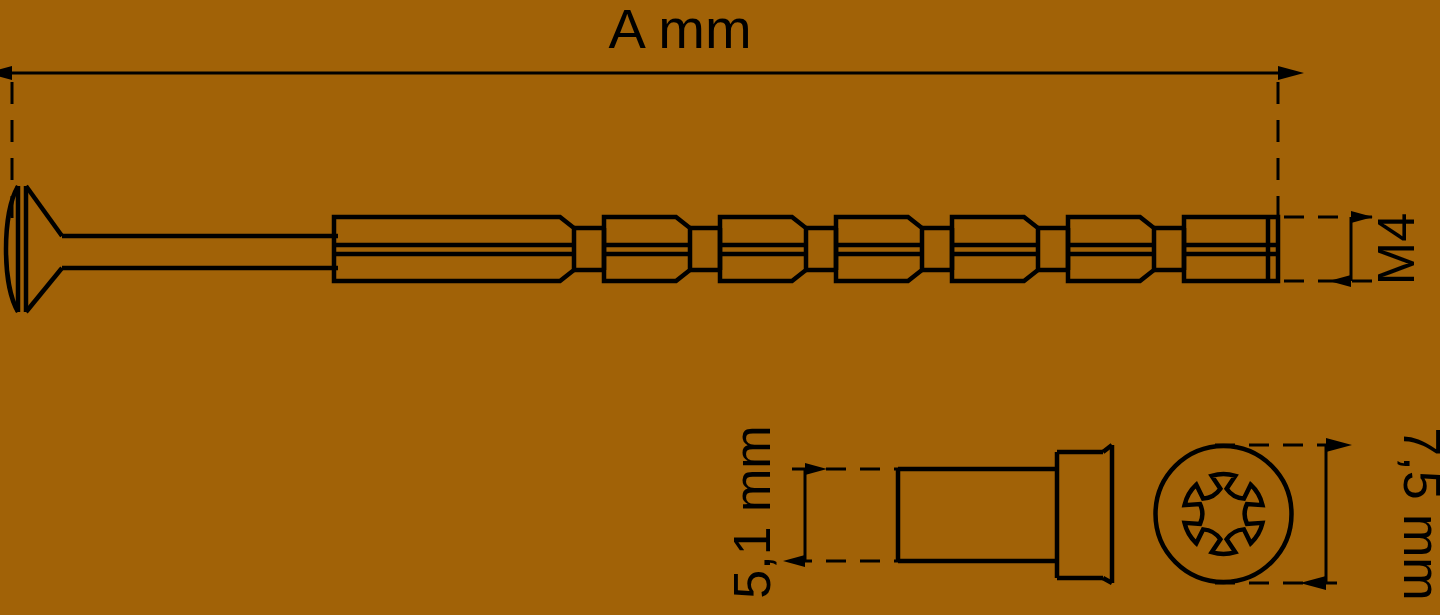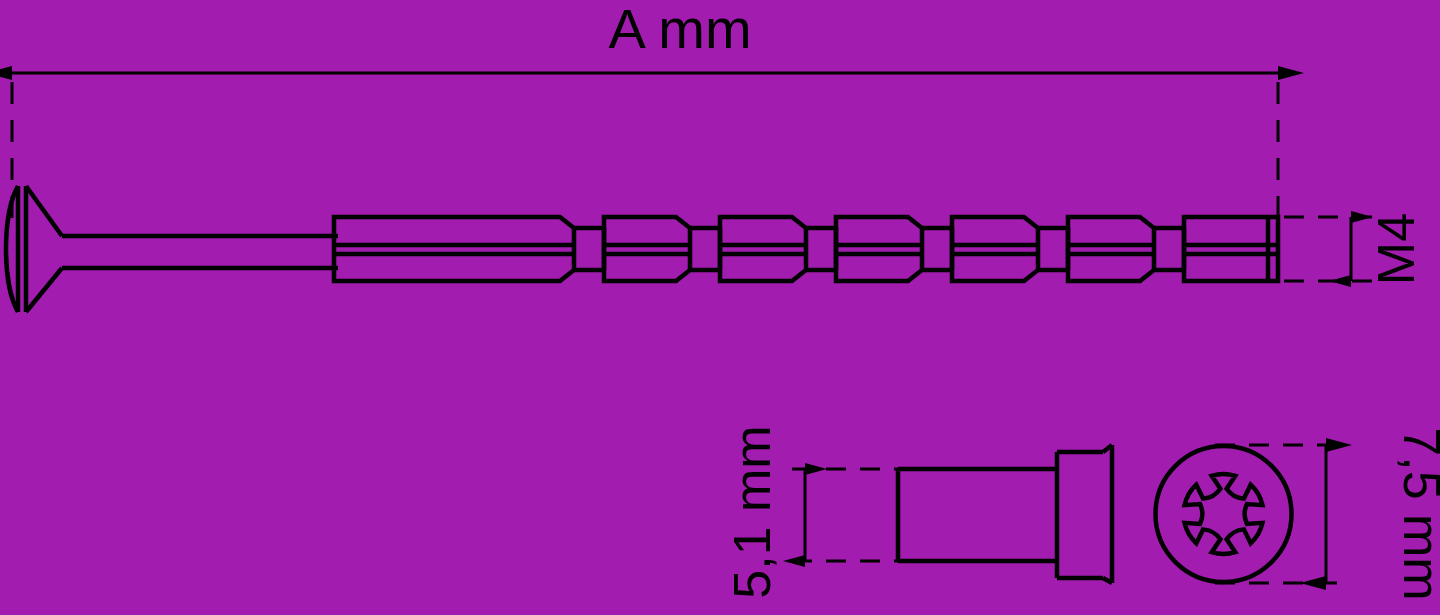--- a/index.html
+++ b/index.html
@@ -7,21 +7,21 @@
     padding: 0;
     background: #ffffff;
   }
   body {
     font-family: "Liberation Sans", sans-serif;
   }
   #drawing-root {
     position: relative;
     width: 1440px;
     height: 615px;
-    background: #a21caf;
+    background: #a16207;
     overflow: hidden;
   }
   #drawing-svg {
     display: block;
     width: 1440px;
     height: 615px;
   }
   .dim-text {
     font-family: "Liberation Sans", sans-serif;
     fill: #000000;

